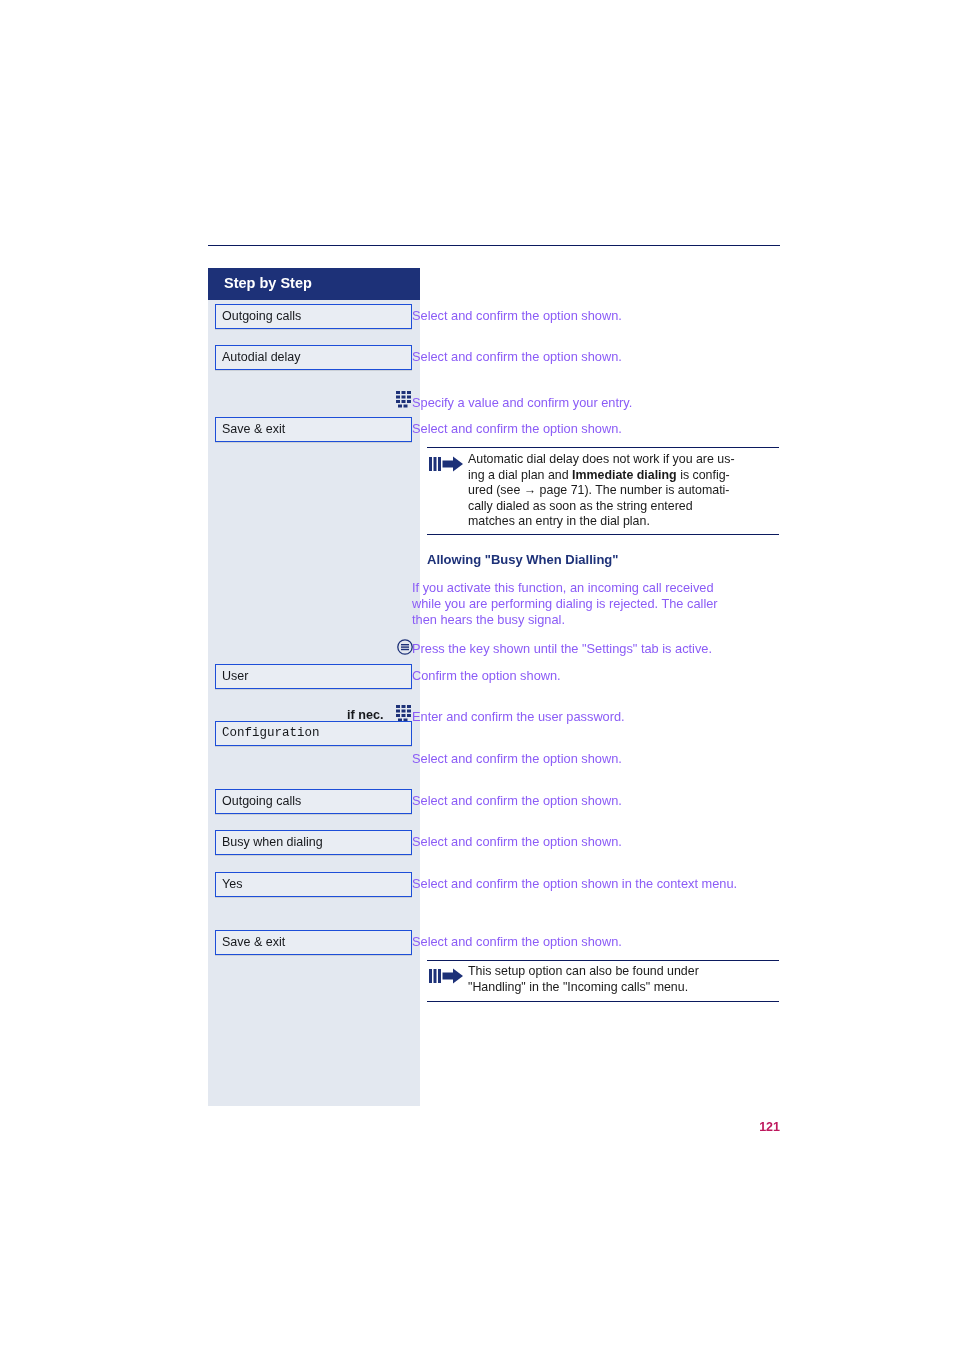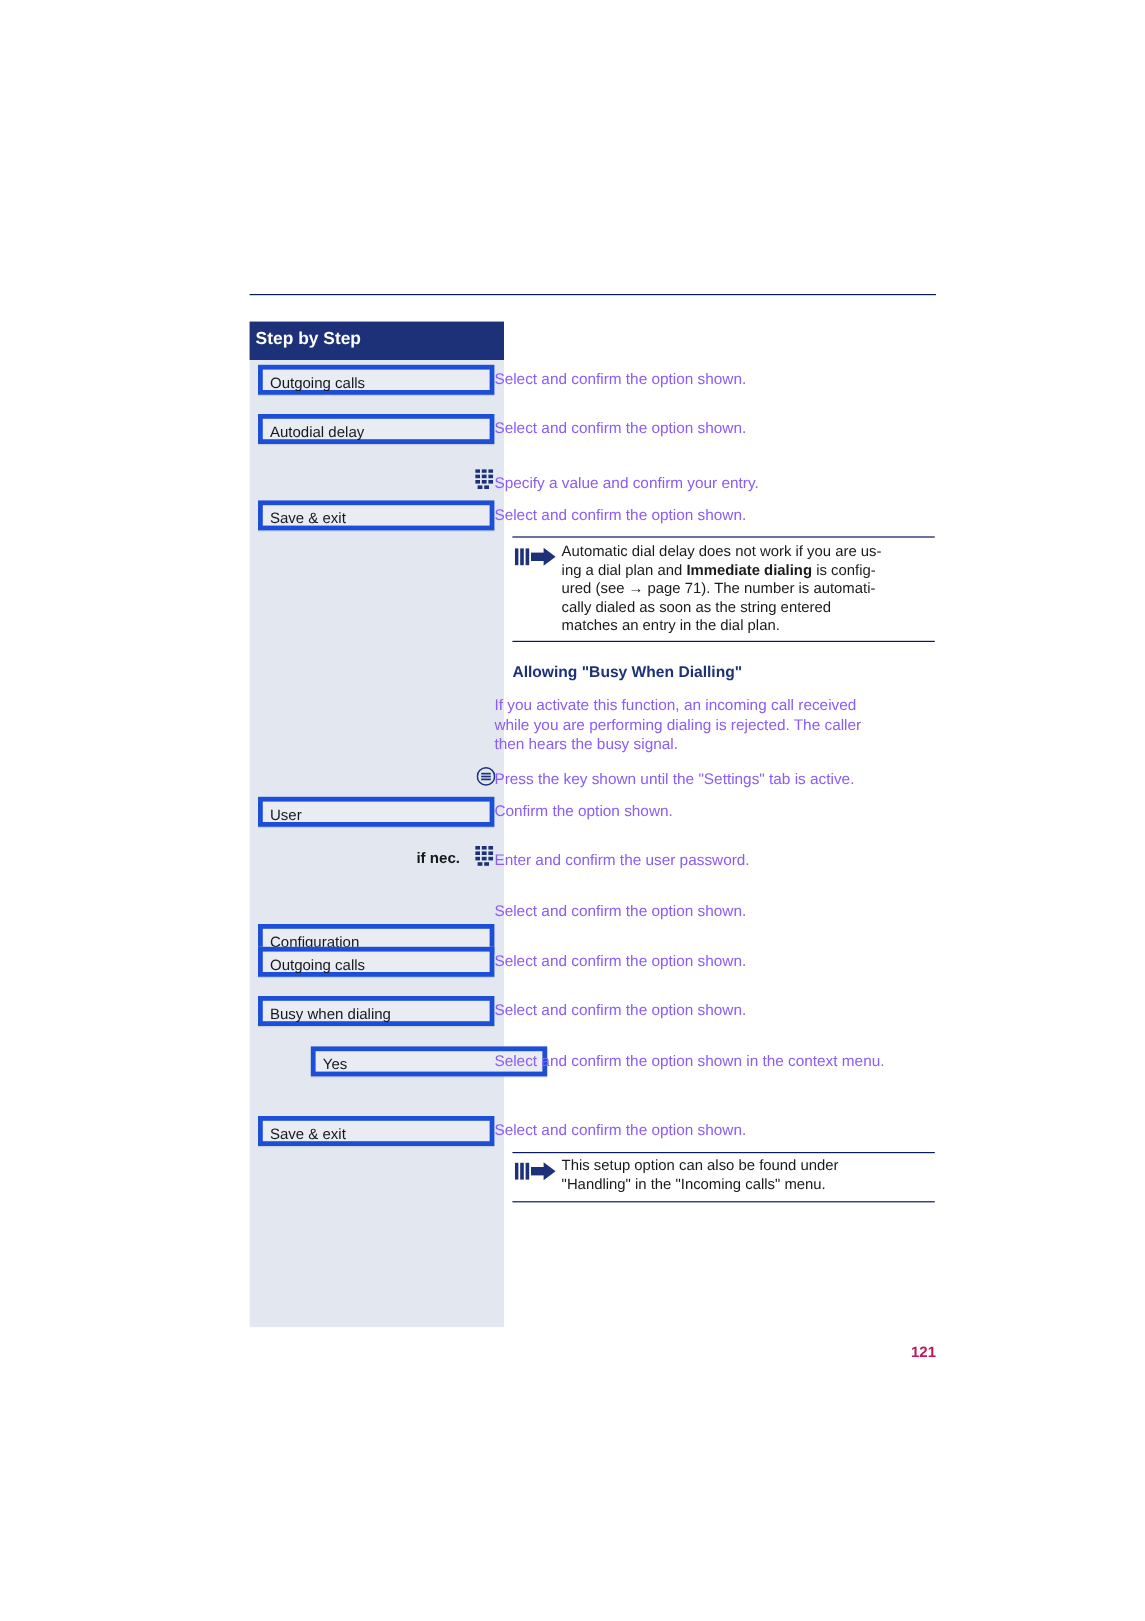--- a/index.html
+++ b/index.html
@@ -54,35 +54,35 @@
   .sidebar-header {
     position: absolute;
     left: 208px;
     top: 268px;
     width: 212px;
     height: 32px;
     background: #1d3178;
   }
   .sidebar-header span {
     position: absolute;
-    left: 5px;
+    left: 16px;
     top: 7px;
     color: #ffffff;
     font-size: 14.5px;
     font-weight: bold;
   }
 
   
   .menu-btn {
     position: absolute;
     left: 215px;
     width: 197px;
     height: 25px;
     background: #e9edf3;
-    border: 4px solid #1d4ed8;
+    border: 1px solid #1d4ed8;
     box-sizing: border-box;
     font-size: 12.5px;
     color: #16181c;
     line-height: 23px;
     padding-left: 6px;
     box-shadow: 0 1px 0 rgba(0,0,0,0.10);
   }
 
   
   .body-text {
@@ -249,30 +249,30 @@
         <rect x="0" y="9" width="4" height="3"></rect>
           <rect x="5.5" y="9" width="4" height="3"></rect>
           <rect x="11" y="9" width="4" height="3"></rect>
         <rect x="2" y="13.5" width="4" height="3"></rect>
           <rect x="7.5" y="13.5" width="4" height="3"></rect>
       </g>
     </svg>
   </div>
   <div class="body-text" style="top:709px;">Enter and confirm the user password.</div>
 
-  <div class="menu-btn" style="top:770px;">Configuration</div>
+  <div class="menu-btn" style="top:721px;font-family:Liberation Mono, monospace;">Configuration</div>
   <div class="body-text" style="top:751px;">Select and confirm the option shown.</div>
 
   <div class="menu-btn" style="top:789px;">Outgoing calls</div>
   <div class="body-text" style="top:793px;">Select and confirm the option shown.</div>
 
   <div class="menu-btn" style="top:830px;">Busy when dialing</div>
   <div class="body-text" style="top:834px;">Select and confirm the option shown.</div>
 
-  <div class="menu-btn" style="top:872px;margin-left:44px;">Yes</div>
+  <div class="menu-btn" style="top:872px;">Yes</div>
   <div class="body-text" style="top:876px; width:340px;">Select and confirm the option shown in the context menu.</div>
 
   <div class="menu-btn" style="top:930px;">Save &amp; exit</div>
   <div class="body-text" style="top:934px;">Select and confirm the option shown.</div>
 
   <div class="note-rule" style="top:960px;"></div>
   <div class="note-icon" style="top:968px;">
     <svg width="34" height="17" viewBox="0 0 34 17">
       <g fill="#1d3178">
         <rect x="0" y="1" width="3" height="14"></rect>

